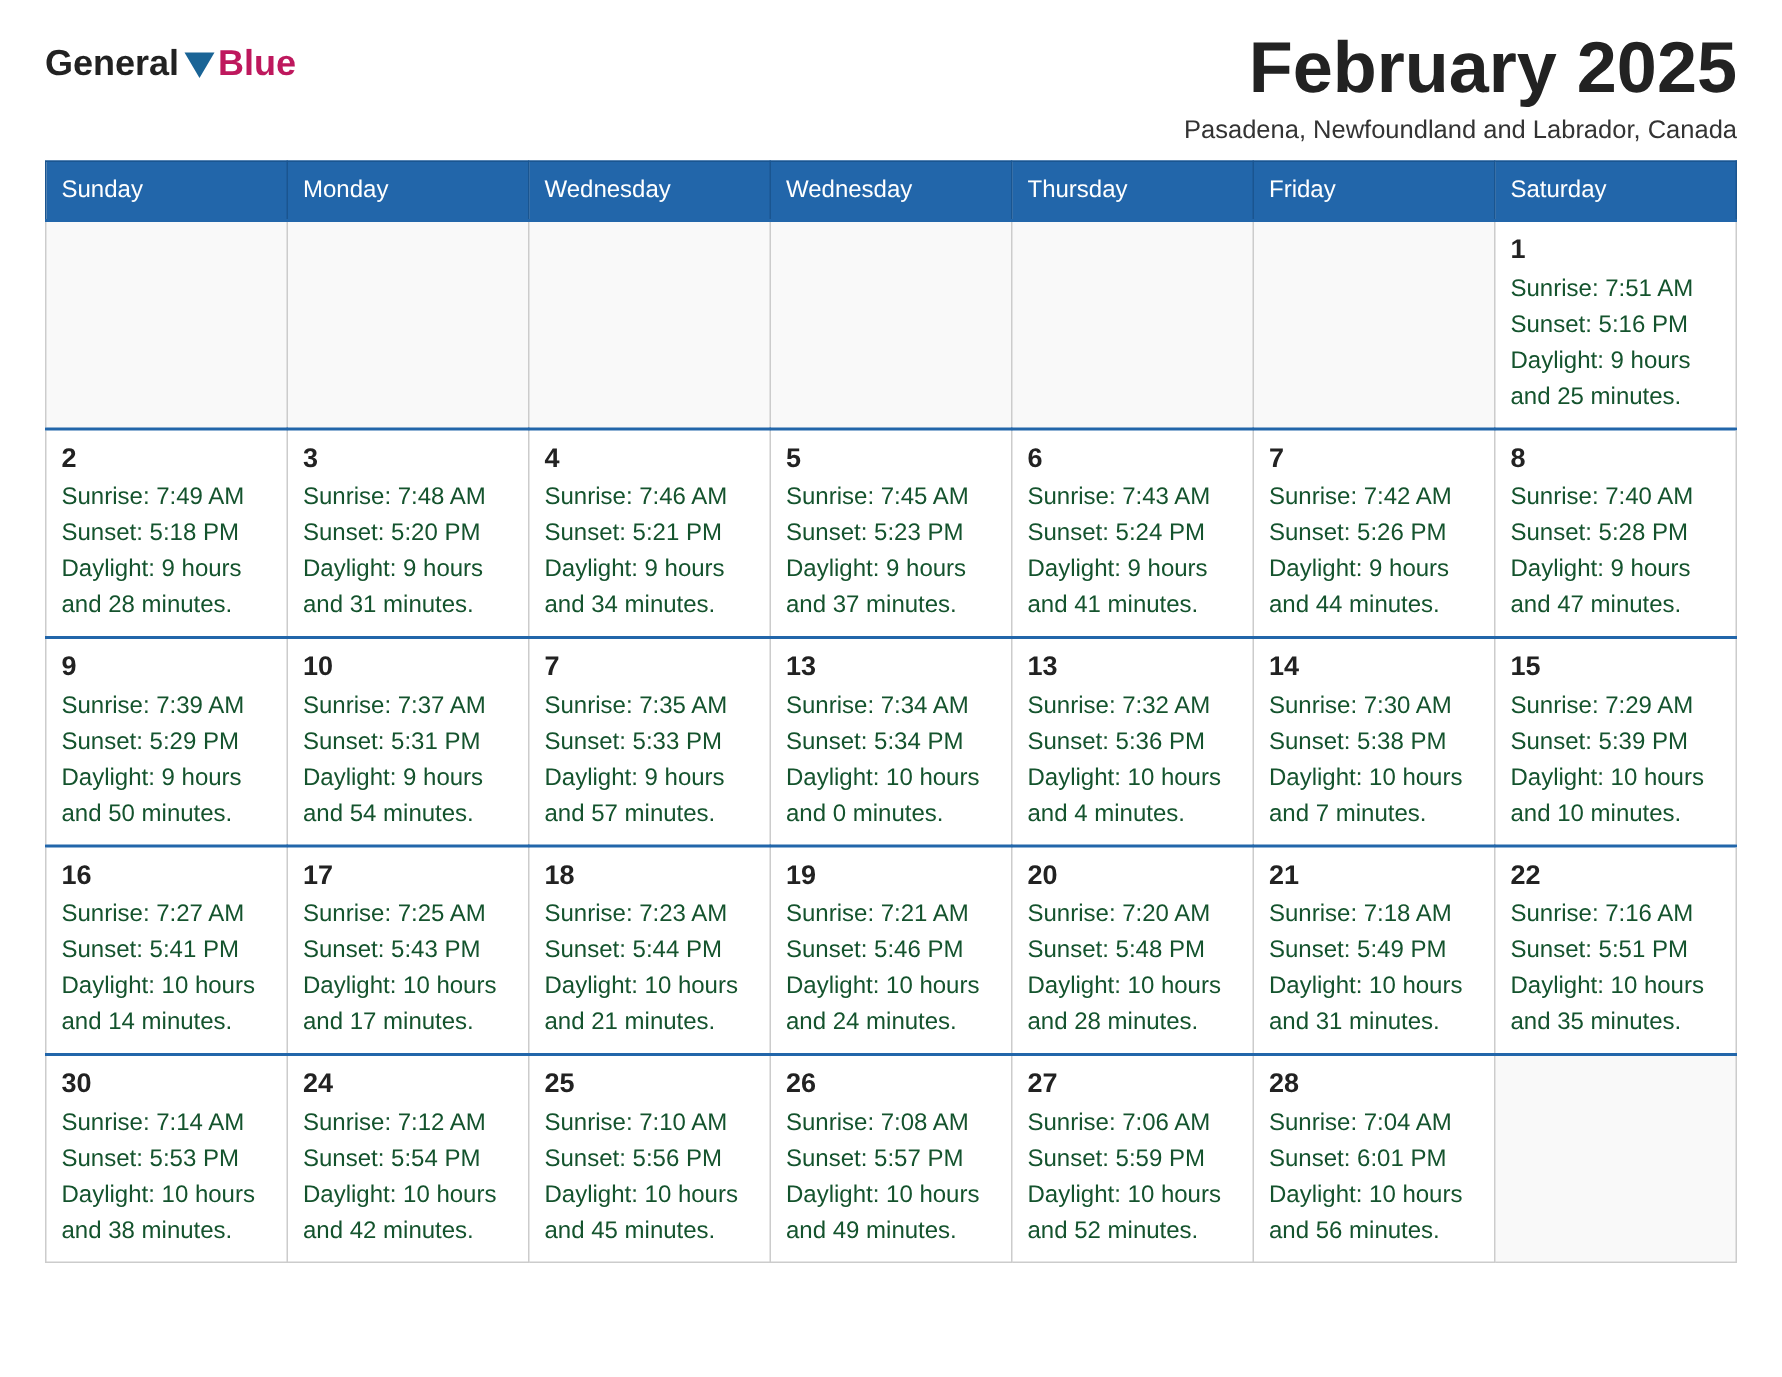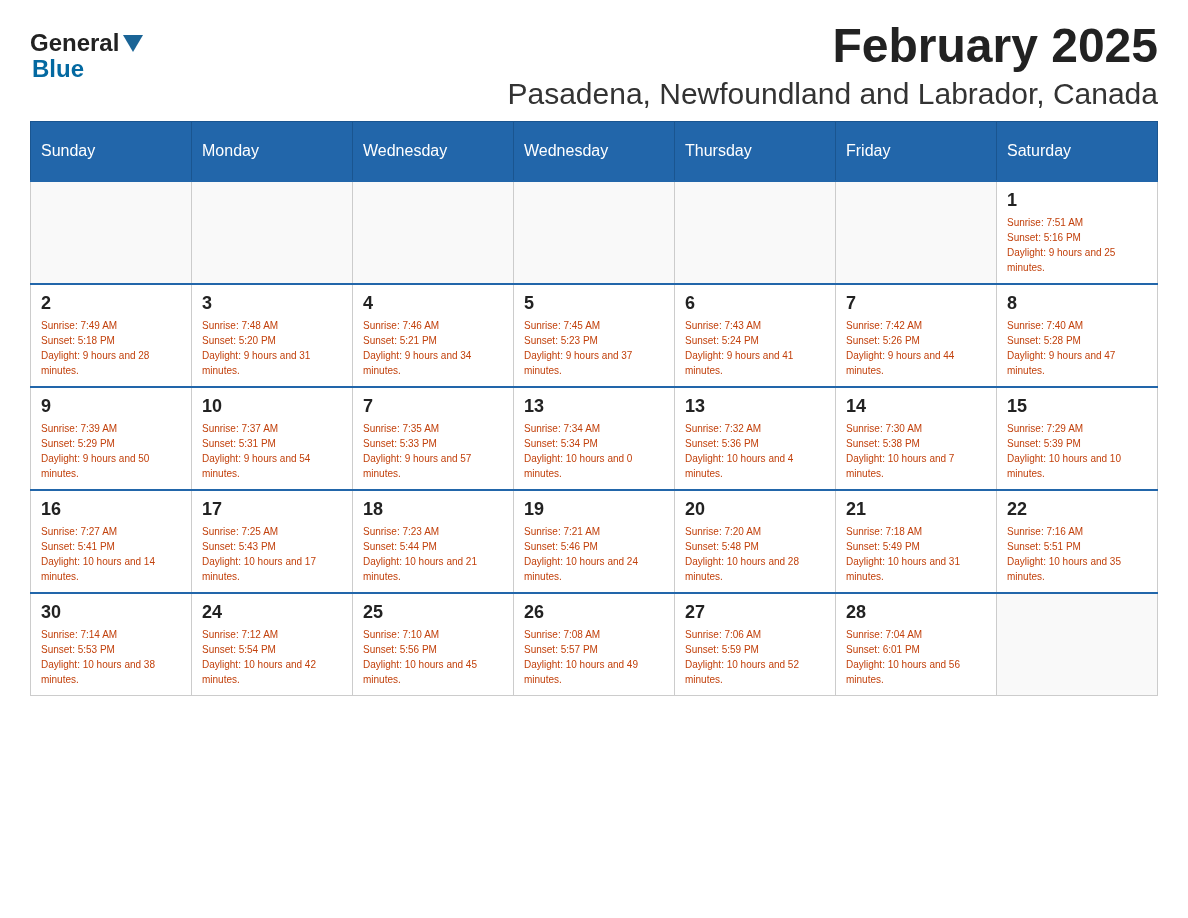--- a/index.html
+++ b/index.html
@@ -26,35 +26,35 @@
       text-align: right;
       margin-left: 46px;
     }
     .title-block h1 {
       font-size: 48px;
       font-weight: bold;
       color: #222;
       line-height: 1.1;
     }
     .title-block h2 {
-      font-size: 30px;
+      font-size: 17px;
       font-weight: normal;
       color: #333;
       margin-top: 4px;
     }
     .calendar {
       width: 100%;
       border-collapse: collapse;
       margin-top: 10px;
     }
     .calendar thead tr th {
       background-color: #2266aa;
       color: #fff;
       text-align: left;
-      padding: 20px 10px;
+      padding: 10px 10px;
       font-size: 16px;
       font-weight: normal;
       border: 1px solid #1a5590;
     }
     .calendar tbody tr td {
       border: 1px solid #ccc;
       vertical-align: top;
       padding: 8px 10px;
       width: 14.28%;
       min-height: 100px;
@@ -62,42 +62,42 @@
       color: #333;
     }
     .calendar tbody tr td .day-num {
       font-size: 18px;
       font-weight: bold;
       color: #222;
       display: block;
       margin-bottom: 4px;
     }
     .calendar tbody tr td .day-info {
-      font-size: 10px;
-      color: #c2410c;
+      font-size: 16px;
+      color: #14532d;
       line-height: 1.5;
     }
     .calendar tbody tr {
       border-top: 2px solid #2266aa;
     }
     .empty-cell {
       background: #f9f9f9;
     }
   </style>
 </head>
 <body>
 
 <div class="header">
   <div class="logo">
-    <div style="display:flex;flex-direction:column;line-height:1.1;justify-content:center;">
+    <div style="display:flex;flex-direction:row;line-height:1.1;justify-content:center;">
       <div style="display:flex;align-items:center;">
         <span style="font-size:24px;font-weight:bold;color:#222;">General</span>
         <span style="display:inline-block;width:0;height:0;border-left:10px solid transparent;border-right:10px solid transparent;border-top:17px solid #1a6496;margin-left:4px;"></span>
       </div>
-      <span style="font-size:24px;font-weight:bold;color:#0369a1;margin-left:2px;">Blue</span>
+      <span style="font-size:24px;font-weight:bold;color:#be185d;margin-left:2px;">Blue</span>
     </div>
   </div>
   <div class="title-block">
     <h1>February 2025</h1>
     <h2>Pasadena, Newfoundland and Labrador, Canada</h2>
   </div>
 </div>
 
 <table class="calendar">
   <thead>

